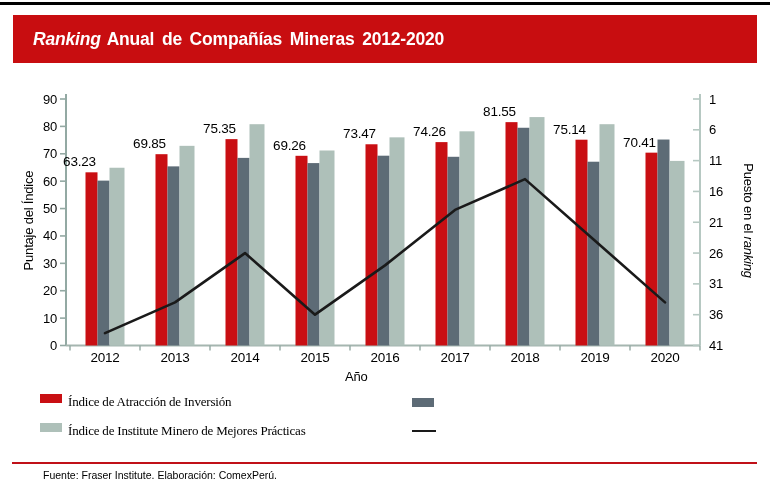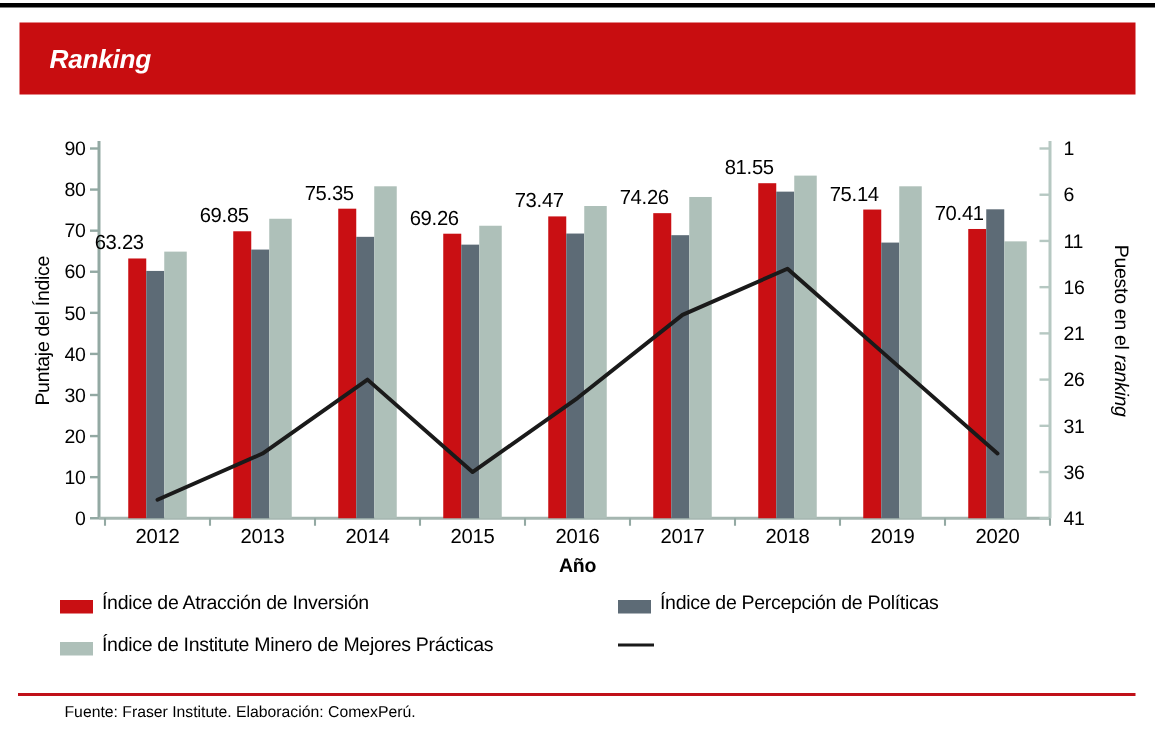--- a/index.html
+++ b/index.html
@@ -19,42 +19,43 @@
   .axis-title-left{
     position:absolute;left:-52px;top:213px;width:160px;text-align:center;
     transform:rotate(-90deg);font-size:13px;white-space:nowrap;
   }
   .axis-title-right{
     position:absolute;left:668px;top:213px;width:160px;text-align:center;
     transform:rotate(90deg);font-size:13px;white-space:nowrap;
   }
   .axis-title-right .it{font-style:italic;}
   .x-axis-title{
-    position:absolute;left:345px;top:369px;width:80px;text-align:center;font-size:13px;font-weight:bold;
+    position:absolute;left:345px;top:369px;width:80px;text-align:left;font-size:13px;
   }
   svg#chart{position:absolute;left:0;top:0;}
   svg#chart text{font-family:"Liberation Sans","DejaVu Sans",sans-serif;fill:#000;letter-spacing:-0.2px;}
   .legend{
     position:absolute;left:40px;top:394px;width:706px;
     display:grid;grid-template-columns:372px 1fr;row-gap:13px;
     font-size:13px;align-items:center;
   }
-  .legend-item{display:flex;align-items:flex-end;gap:6px;}
+  .legend-item{display:flex;align-items:flex-start;gap:6px;font-family:Liberation Serif, serif;}
   .swatch{width:22px;height:9px;flex:0 0 auto;}
   .swatch-line{width:24px;height:2px;flex:0 0 auto;}
   .footer-rule{position:absolute;left:12px;top:462px;width:745px;height:2px;background:#c01018;}
   .footer-text{position:absolute;left:15px;top:469px;font-size:10.5px;letter-spacing:0;padding-left:28px;}
 </style>
 </head>
 <body>
 
 <div class="top-rule"></div>
 
 <div class="title-bar">
   <span class="it">Ranking</span>
+  <span>Anual de Compañías Mineras 2012-2020</span>
 </div>
 
 <div class="axis-title-left">Puntaje del Índice</div>
 
 <div class="axis-title-right"><span>Puesto en el </span><span class="it">ranking</span></div>
 
 <svg id="chart" width="770" height="497">
     <line x1="66" y1="94" x2="66" y2="345.5" stroke="#93a9a3" stroke-width="2"></line>
     <line x1="700" y1="94" x2="700" y2="345.5" stroke="#b6c8c2" stroke-width="2"></line>
     <line x1="66" y1="345.5" x2="700" y2="345.5" stroke="#a5b6b0" stroke-width="2"></line>
@@ -156,21 +157,20 @@
 
 <div class="x-axis-title">Año</div>
 
 <div class="legend">
   <div class="legend-item">
     <span class="swatch" style="background: rgb(201, 15, 19);"></span>
     <span>Índice de Atracción de Inversión</span>
   </div>
   <div class="legend-item">
     <span class="swatch" style="background: rgb(93, 107, 118);"></span>
-    <span>Índice de Percepción de Políticas</span>
   </div>
   <div class="legend-item">
     <span class="swatch" style="background: rgb(174, 192, 185);"></span>
     <span>Índice de Institute Minero de Mejores Prácticas</span>
   </div>
   <div class="legend-item">
     <span class="swatch-line" style="background: rgb(26, 26, 26);"></span>
   </div>
 </div>
 

